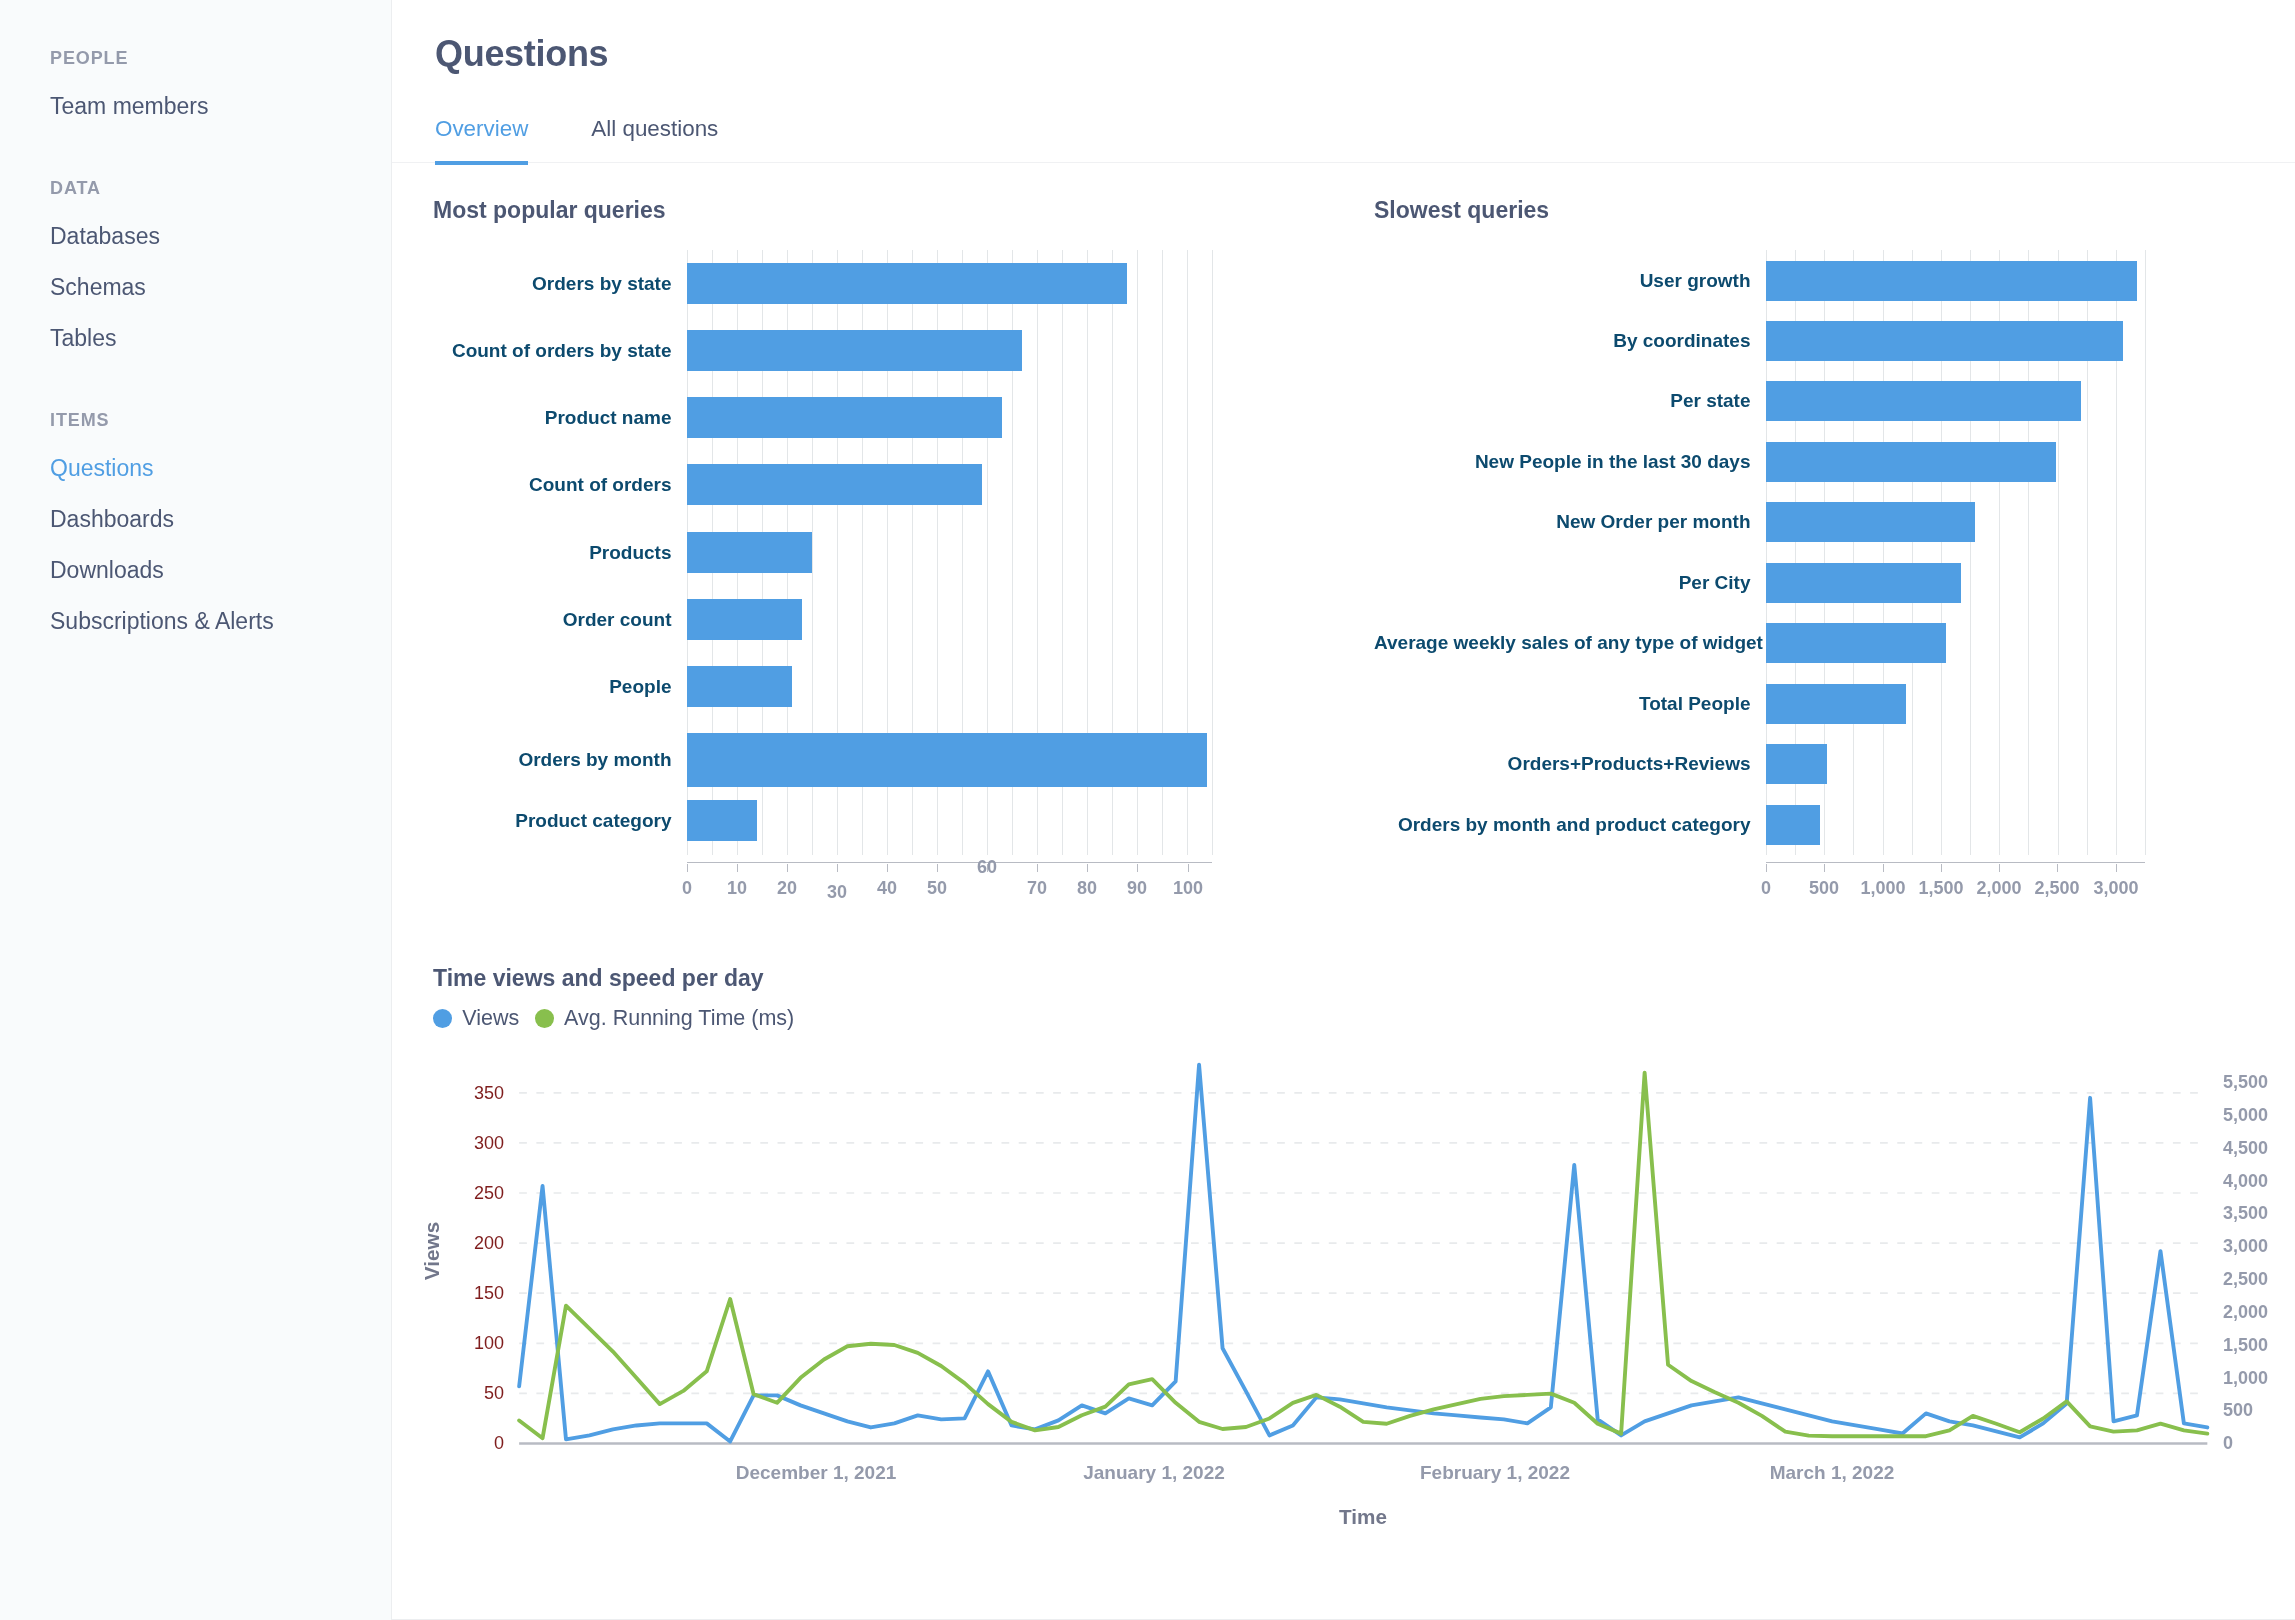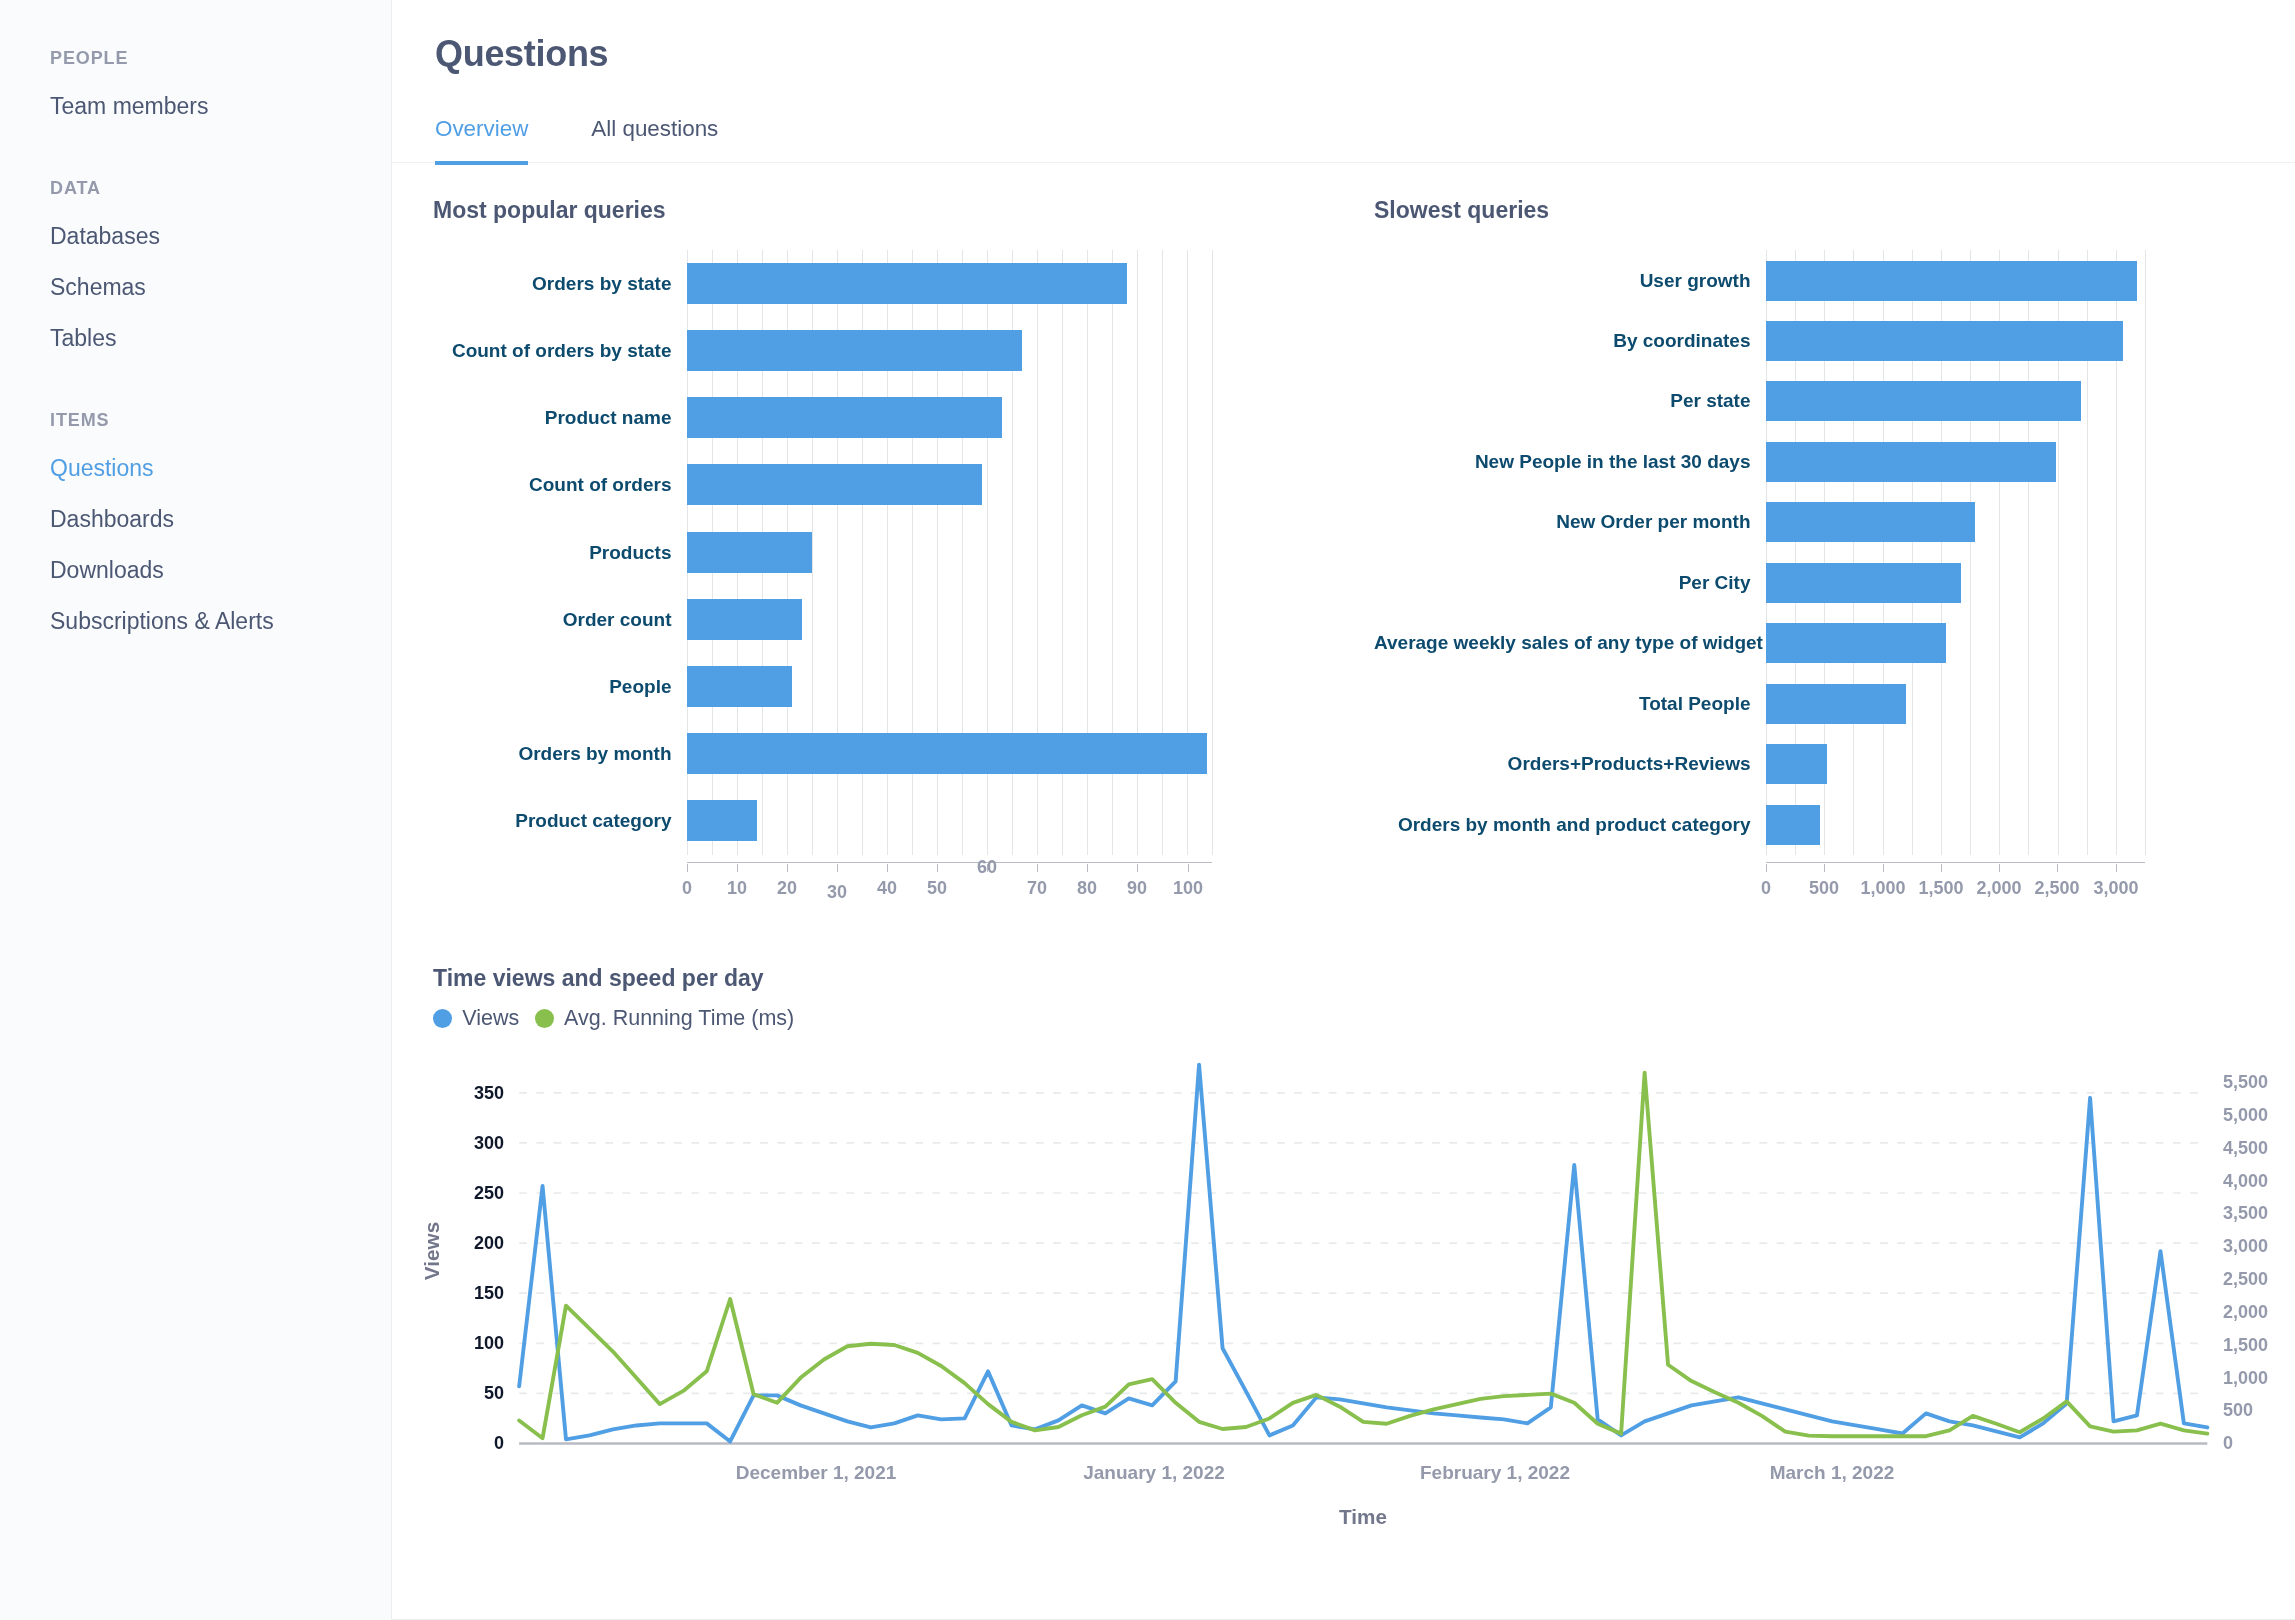--- a/index.html
+++ b/index.html
@@ -88,22 +88,22 @@
   
   .line-section { padding-left: 41px; margin-top: 15.5px; position: relative; }
   .line-title { font-size: 23px; font-weight: 700; color: #4c5773; }
   .legend { display: flex; align-items: center; gap: 15.5px; margin-top: 13.8px; }
   .legend-item { display: flex; align-items: center; gap: 10.3px; }
   .legend-dot { width: 19px; height: 19px; border-radius: 50%; }
   .legend-text { font-size: 21.5px; color: #4c5773; }
 
   .linechart-wrap { position: relative; width: 1882px; height: 457px; margin-top: 15.5px; }
   .ytick-left {
-    position: absolute; right: 0; font-size: 18px; font-weight: 700;
-    color: #0f172a; transform: translateY(-50%); text-align: right;
+    position: absolute; right: 0; font-size: 18px; font-weight: 400;
+    color: #7f1d1d; transform: translateY(-50%); text-align: right;
   }
   .ytick-right {
     position: absolute; left: 0; font-size: 18px; font-weight: 700;
     color: #949aab; transform: translateY(-50%); white-space: nowrap;
   }
   .axis-title {
     font-size: 20.7px; font-weight: 700; color: #72778b;
   }
   .axis-title.vertical-left {
     position: absolute; transform: rotate(-90deg); transform-origin: center center;
@@ -224,21 +224,21 @@
                 <div class="hbar-track">
                   <div class="hbar-fill" style="width: 115px; background: rgb(80, 158, 227);"></div>
                 </div>
               </div>
               <div class="hbar-row" style="top: 416px; height: 41px;">
                 <div class="hbar-label" style="width: 254px;">People</div>
                 <div class="hbar-track">
                   <div class="hbar-fill" style="width: 105px; background: rgb(80, 158, 227);"></div>
                 </div>
               </div>
-              <div class="hbar-row" style="top: 483px; height: 41px;">
+              <div class="hbar-row" style="top: 483px; height: 54px;">
                 <div class="hbar-label" style="width: 254px;">Orders by month</div>
                 <div class="hbar-track">
                   <div class="hbar-fill" style="width: 520px; background: rgb(80, 158, 227);"></div>
                 </div>
               </div>
               <div class="hbar-row" style="top: 550px; height: 41px;">
                 <div class="hbar-label" style="width: 254px;">Product category</div>
                 <div class="hbar-track">
                   <div class="hbar-fill" style="width: 70px; background: rgb(80, 158, 227);"></div>
                 </div>

